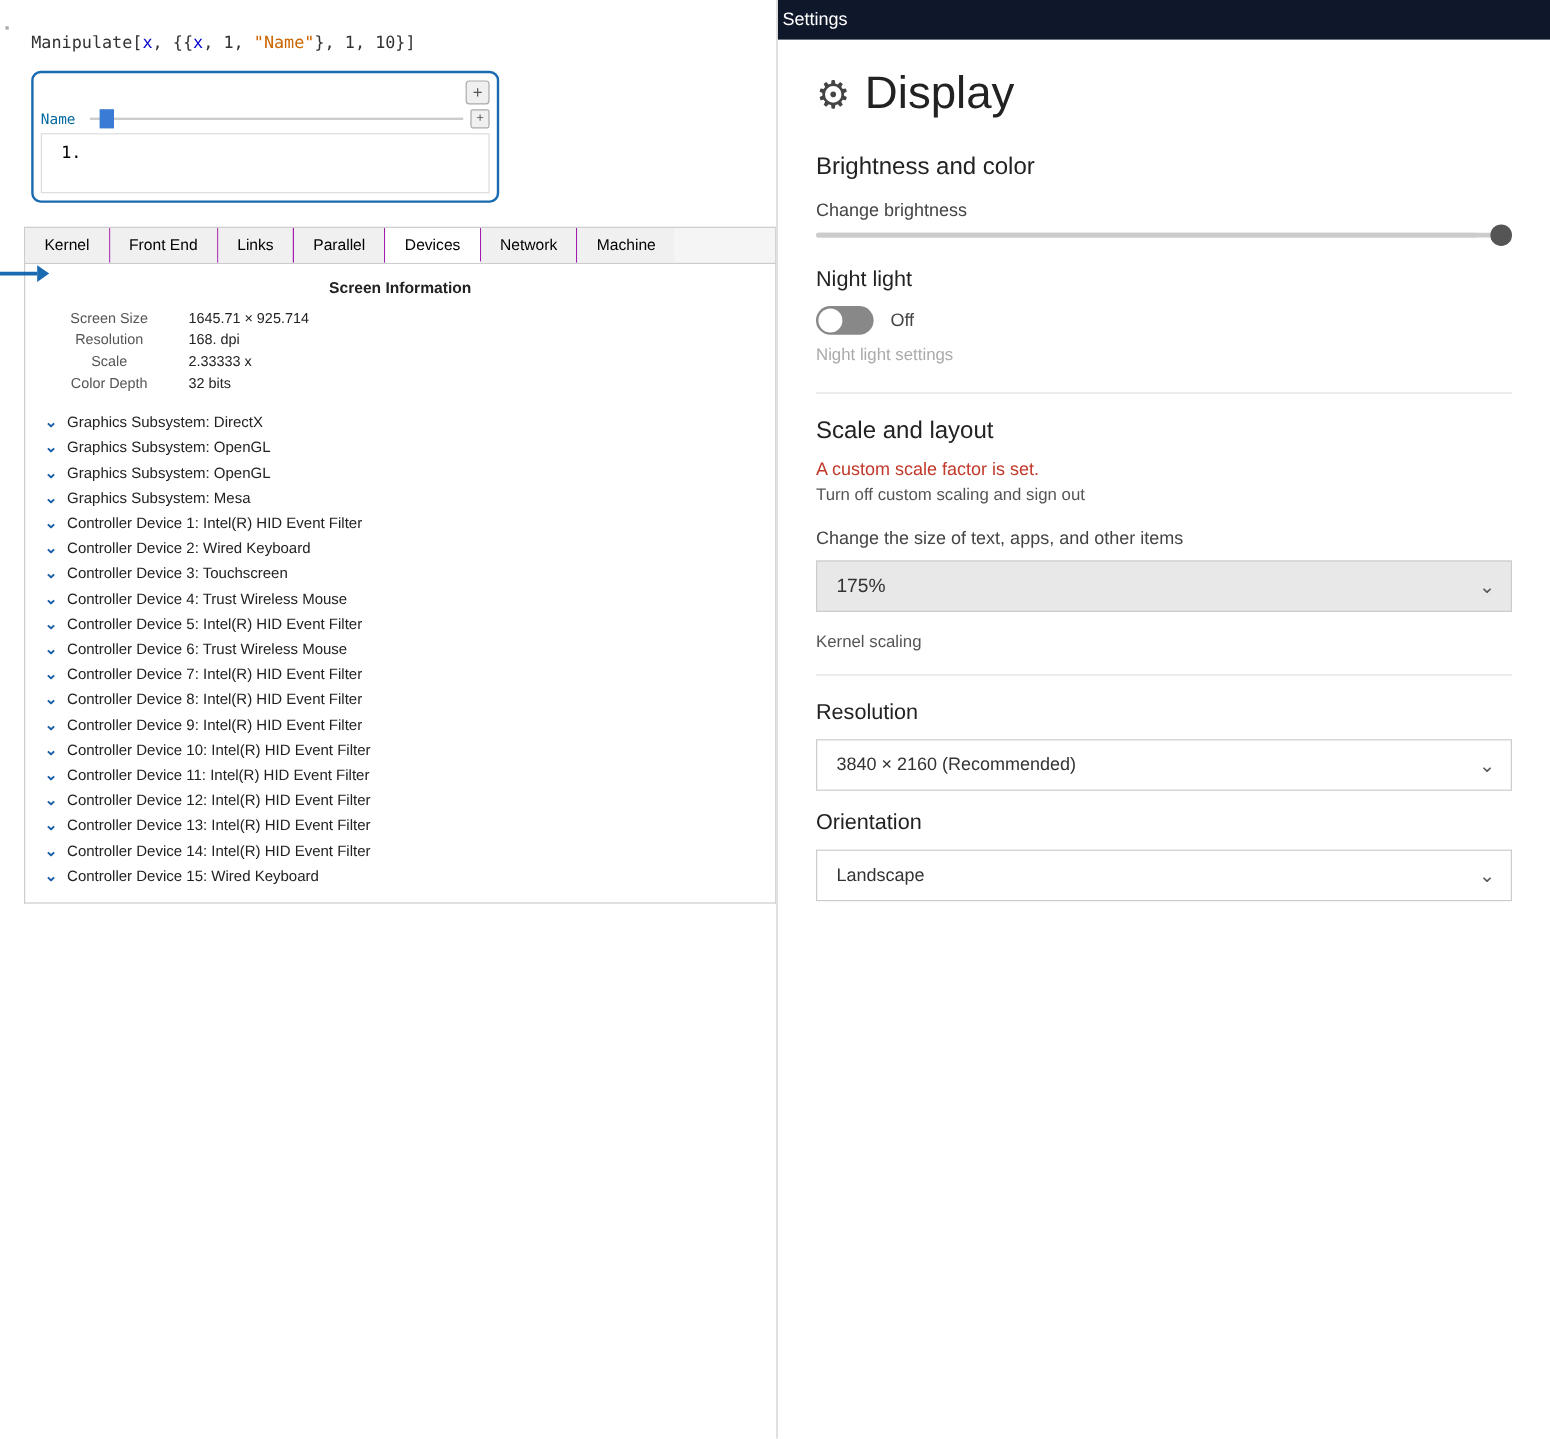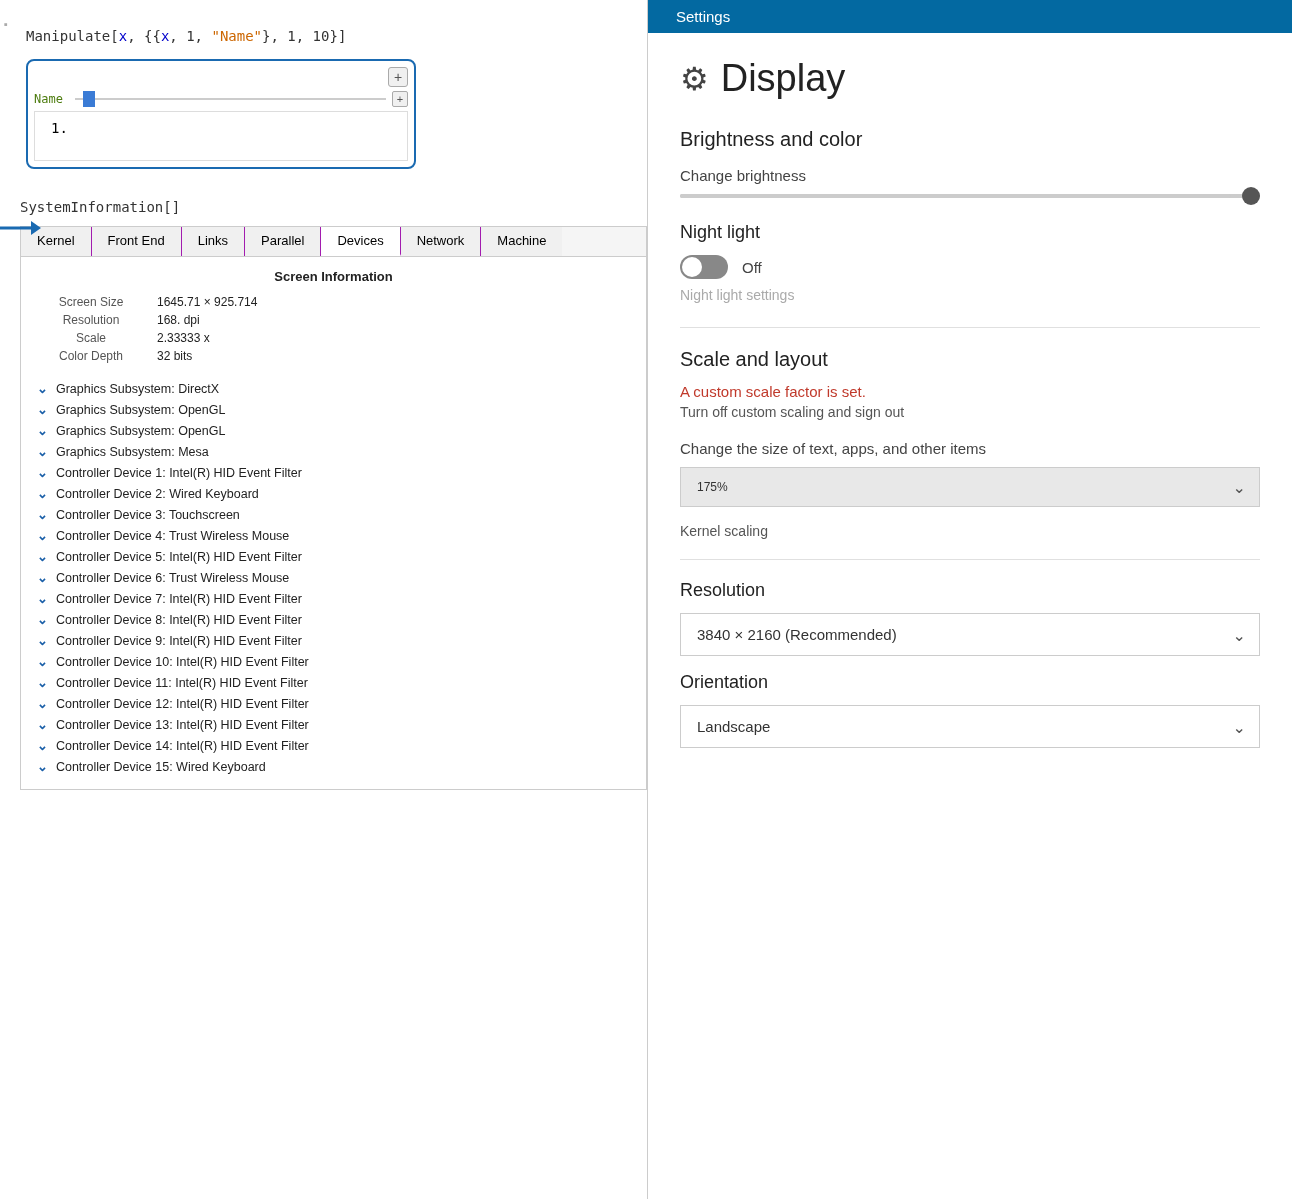--- a/index.html
+++ b/index.html
@@ -68,21 +68,21 @@
 
     .slider-row {
       display: flex;
       align-items: center;
       margin-bottom: 4px;
       gap: 6px;
     }
 
     .slider-label {
       font-size: 12px;
-      color: #4d7c0f;
+      color: #0369a1;
       min-width: 35px;
       font-family: monospace;
     }
 
     .slider-thumb-area {
       position: relative;
       flex: 1;
       height: 16px;
       display: flex;
       align-items: center;
@@ -221,23 +221,23 @@
 
     
     .right-panel {
       flex: 1;
       background: #fff;
       padding: 0;
       overflow-y: auto;
     }
 
     .settings-header {
-      background: #0369a1;
+      background: #0f172a;
       color: #fff;
-      padding: 8px 28px;
+      padding: 8px 4px;
       font-size: 15px;
       font-weight: 400;
     }
 
     .settings-content {
       padding: 24px 32px;
     }
 
     .settings-title-row {
       display: flex;
@@ -365,21 +365,21 @@
     .dropdown-wrapper {
       position: relative;
       margin-bottom: 16px;
     }
 
     .dropdown-wrapper select {
       width: 100%;
       padding: 12px 16px;
       background: #e8e8e8;
       border: 1px solid #ccc;
-      font-size: 12px;
+      font-size: 16px;
       color: #333;
       cursor: pointer;
       appearance: none;
       -webkit-appearance: none;
     }
 
     .dropdown-arrow {
       position: absolute;
       right: 14px;
       top: 50%;
@@ -472,23 +472,20 @@
 
   <div class="sysinfo-section" style="position:relative;">
 
     <div style="position:absolute; left:-14px; top:24px; z-index:5;">
       <svg width="55" height="30" viewBox="0 0 55 30">
         <line x1="2" y1="15" x2="45" y2="15" stroke="#1a6ab1" stroke-width="3"></line>
         <polygon points="45,8 55,15 45,22" fill="#1a6ab1"></polygon>
       </svg>
     </div>
 
-    <div class="code-cell">
-      <span style="color:#333;">SystemInformation[]</span>
-    </div>
 
     <div class="sysinfo-tabs">
       <div class="tab-item">Kernel</div>
       <div class="tab-item">Front End</div>
       <div class="tab-item">Links</div>
       <div class="tab-item">Parallel</div>
       <div class="tab-item active">Devices</div>
       <div class="tab-item">Network</div>
       <div class="tab-item">Machine</div>
     </div>

